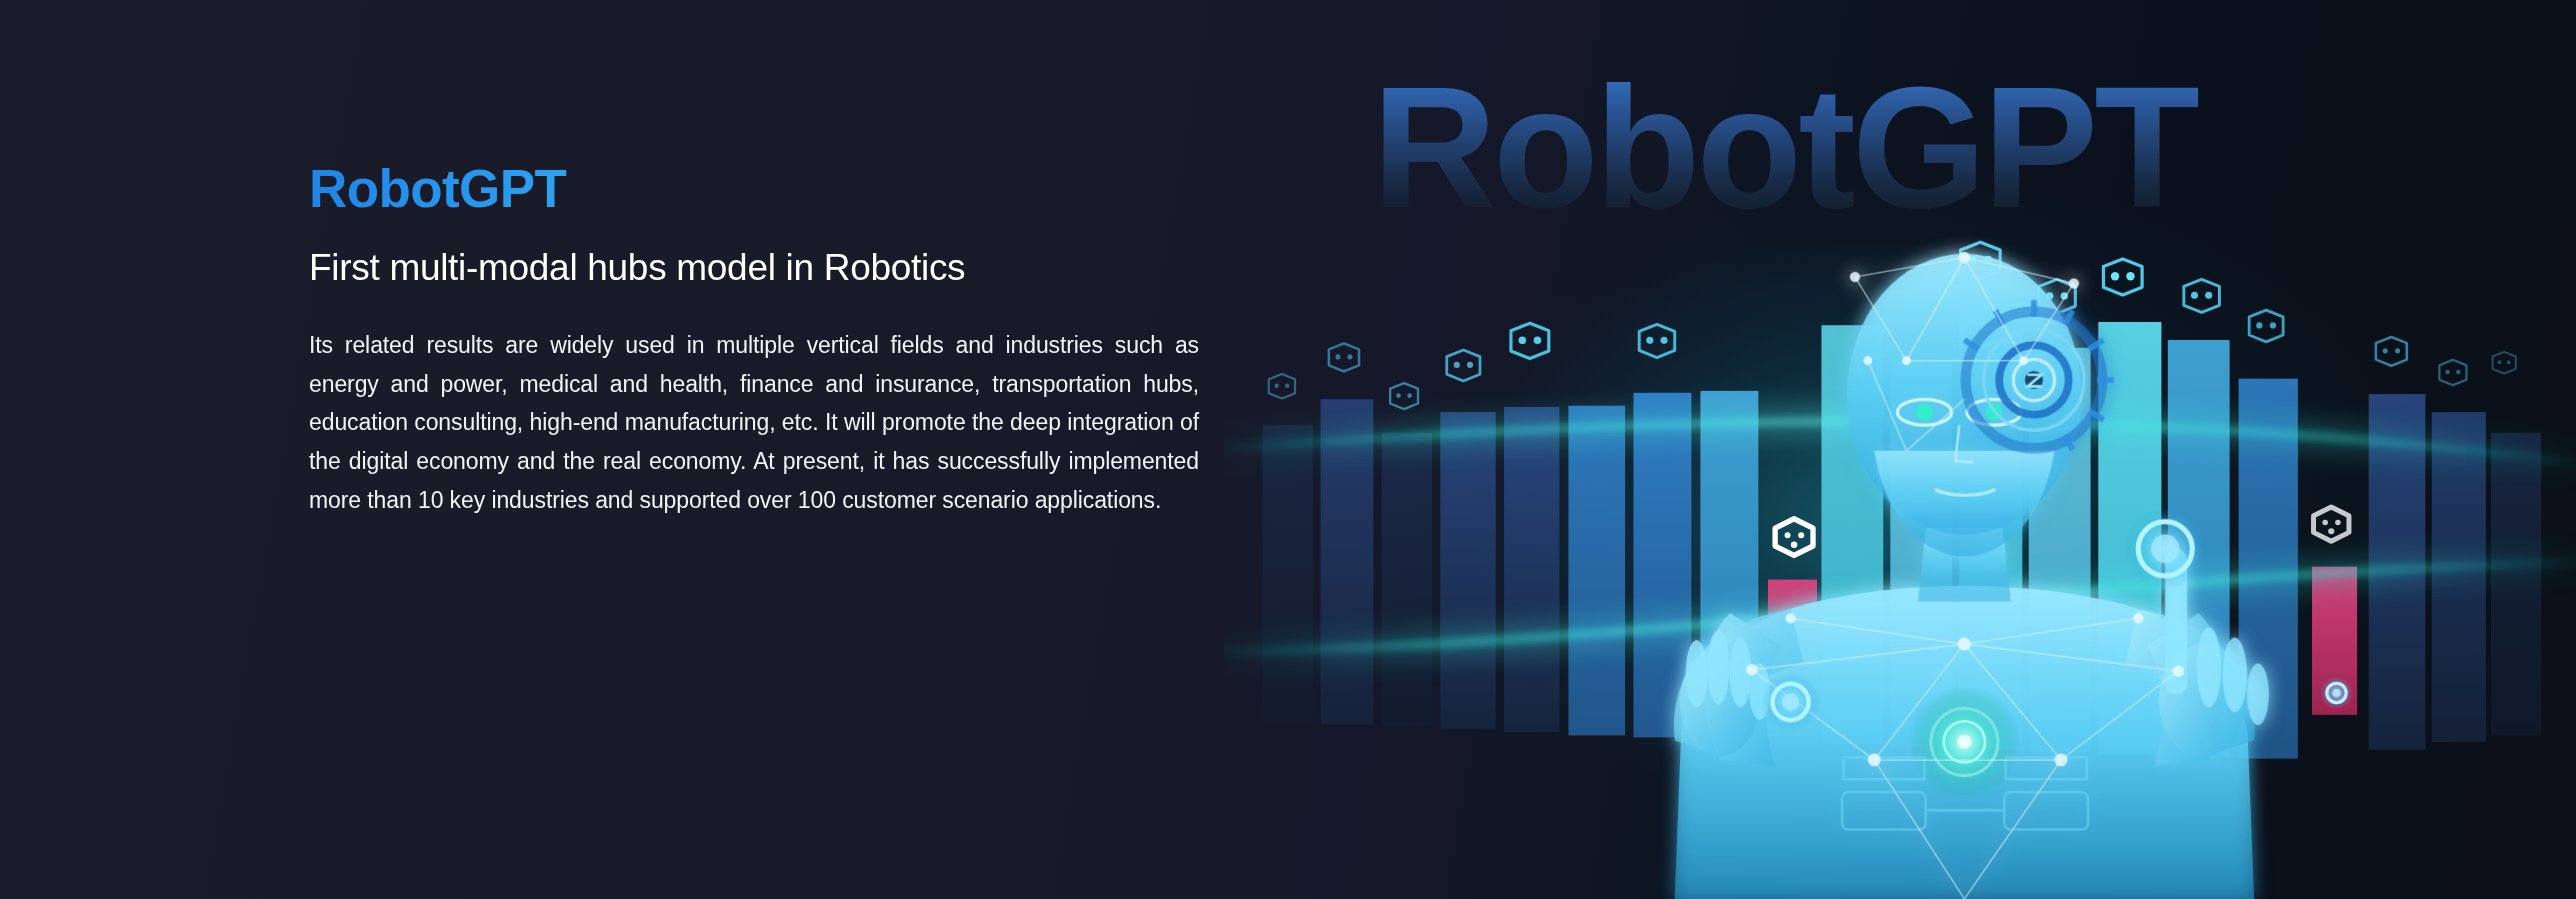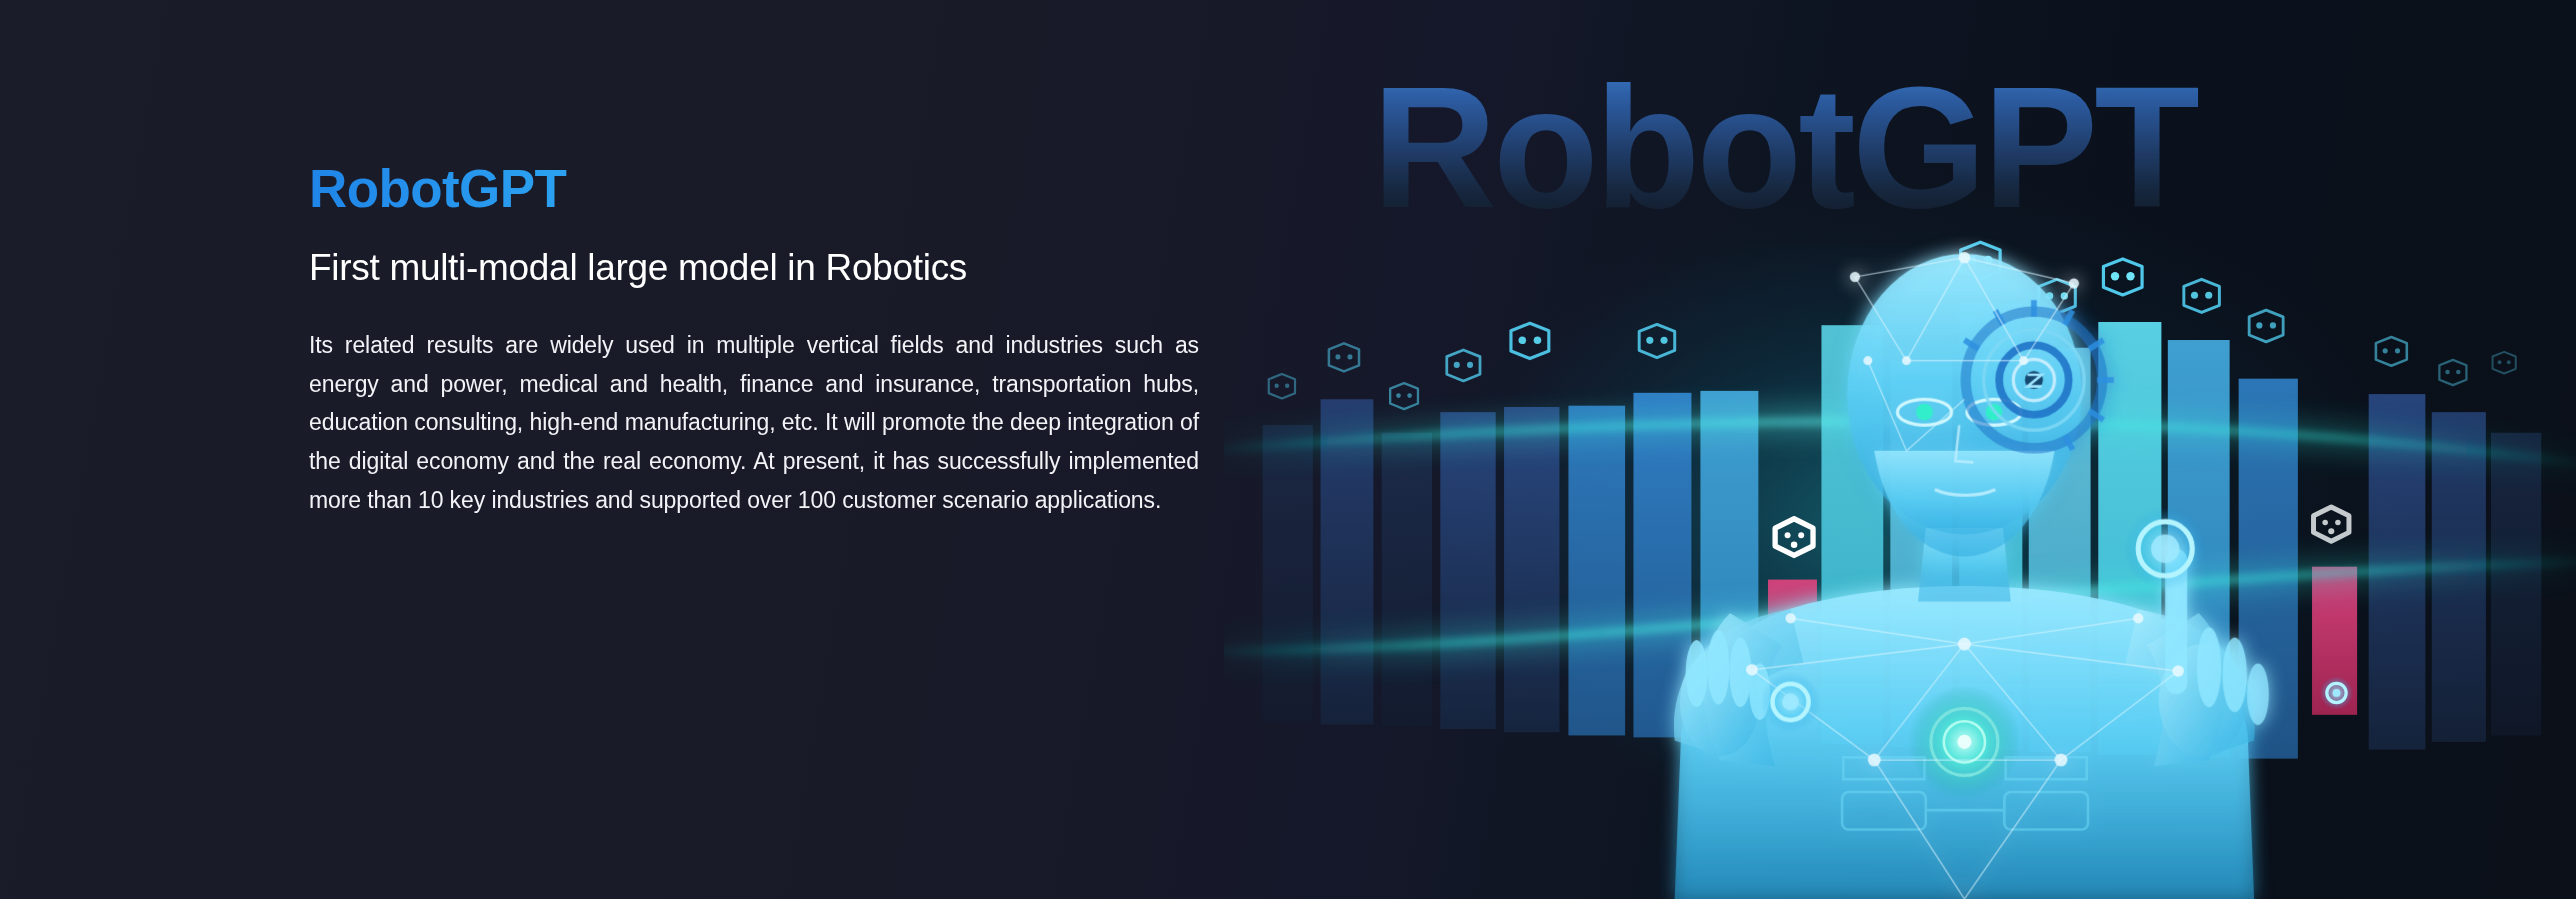--- a/index.html
+++ b/index.html
@@ -70,21 +70,21 @@
 
   .robot{position:absolute;left:0;top:0;width:1352px;height:899px;}
 </style>
 </head>
 <body>
 
 <div class="hero">
 
   <div class="text-col">
     <h1 class="brand-title">RobotGPT</h1>
-    <h2 class="subtitle">First multi-modal large model in Robotics</h2>
+    <h2 class="subtitle">First multi-modal hubs model in Robotics</h2>
     <p class="para">Its related results are widely used in multiple vertical fields and industries such as energy and power, medical and health, finance and insurance, transportation hubs, education consulting, high-end manufacturing, etc. It will promote the deep integration of the digital economy and the real economy. At present, it has successfully implemented more than 10 key industries and supported over 100 customer scenario applications.</p>
   </div>
 
   <div class="art">
 
     <div class="art-glow"></div>
 
     <div class="watermark">RobotGPT</div>
 
     <svg class="chart" viewBox="0 0 2100 1396" preserveAspectRatio="none">

